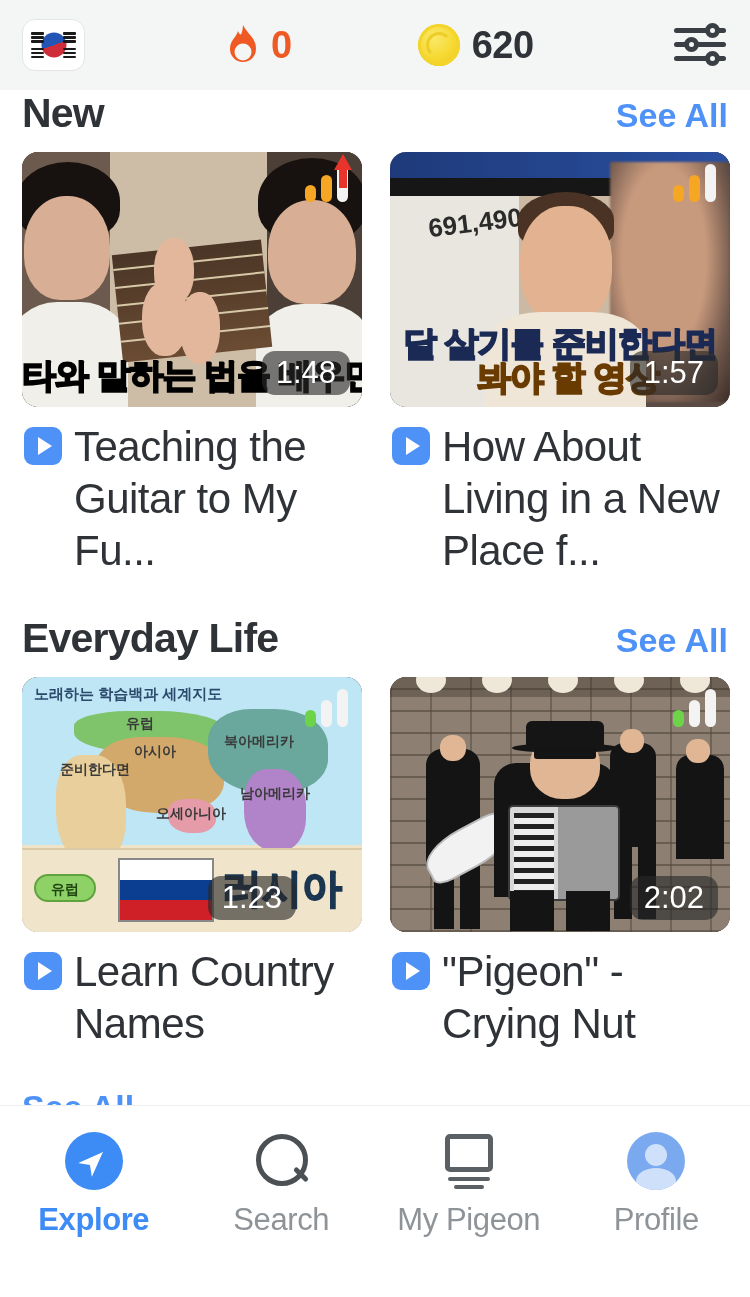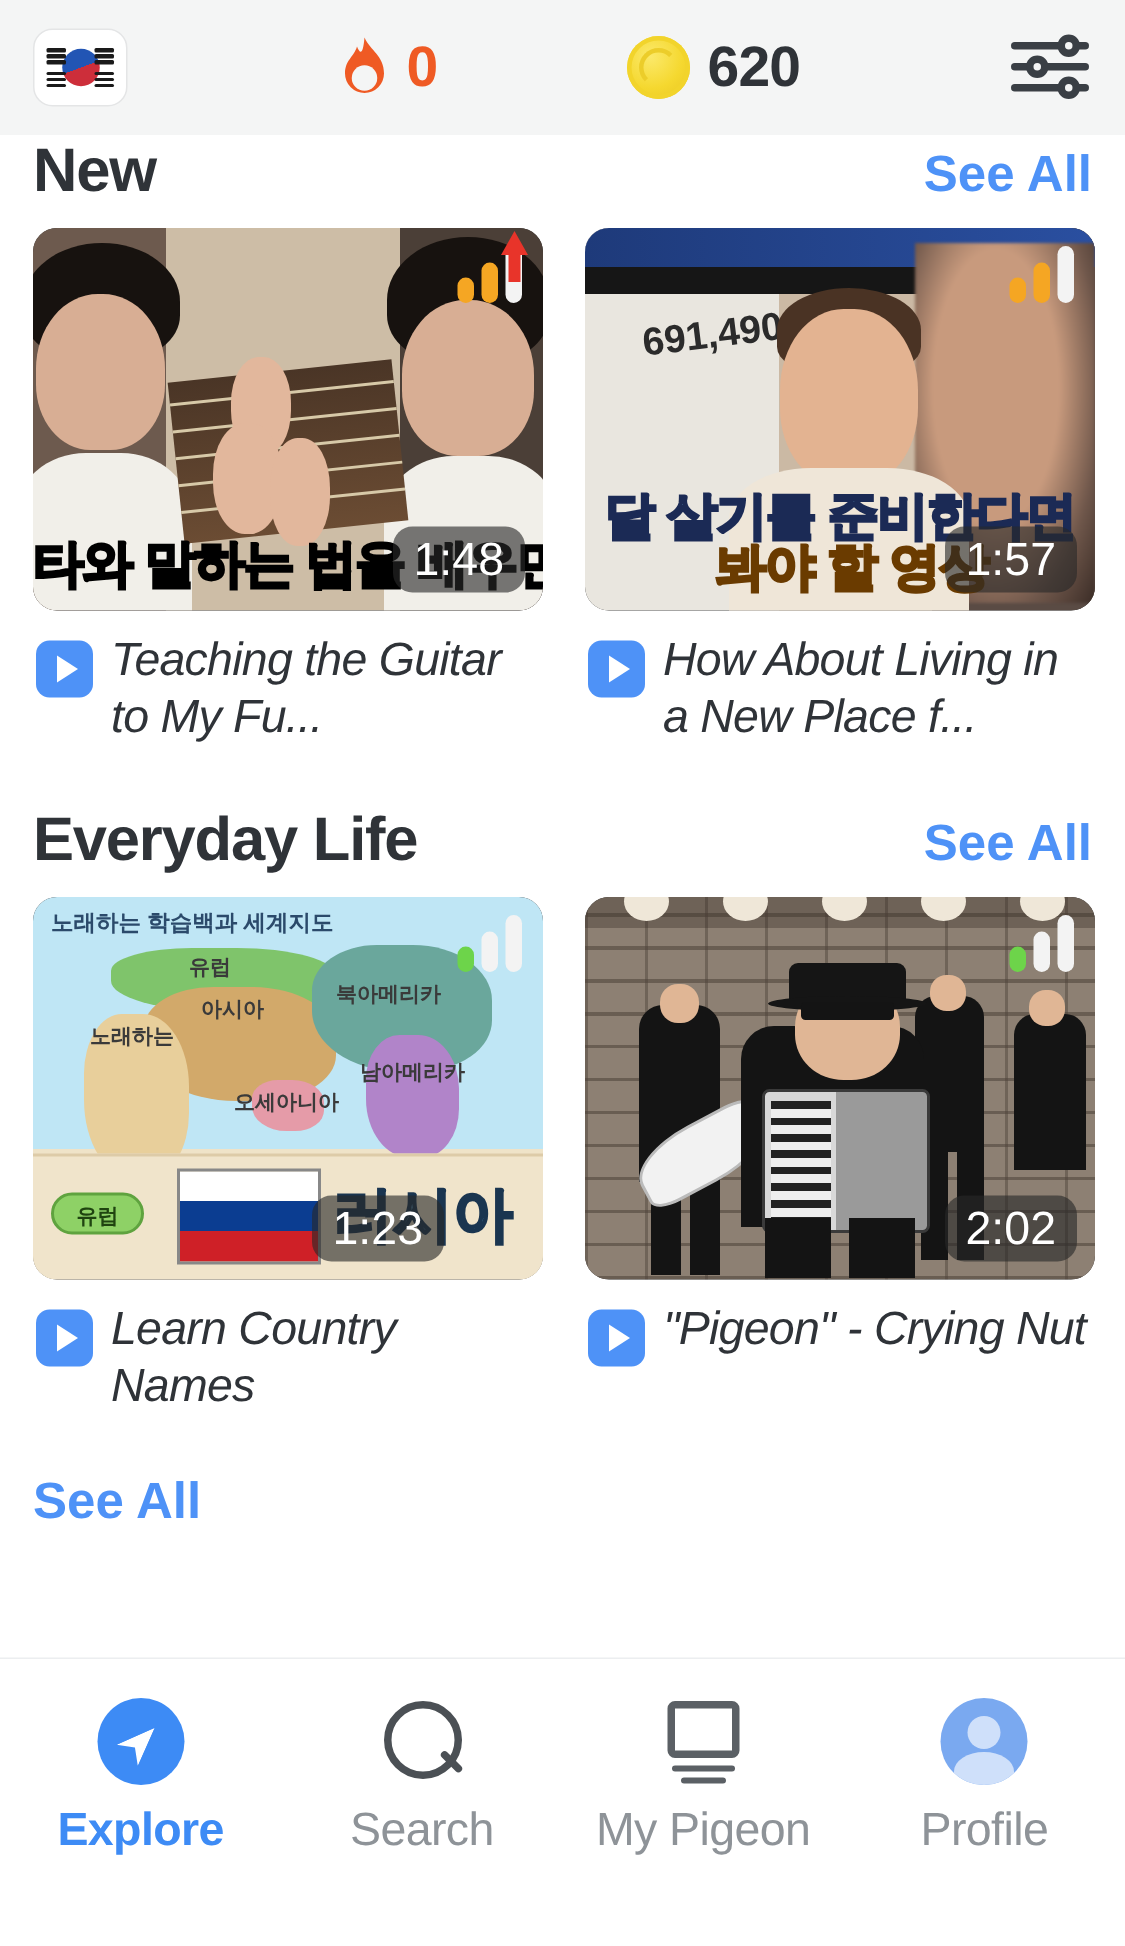--- a/index.html
+++ b/index.html
@@ -76,21 +76,21 @@
   }
   .card-title {
     display:flex; gap:12px; padding:14px 0 0 2px; align-items:flex-start;
   }
   .play-ic {
     flex:0 0 auto; width:38px; height:38px; border-radius:9px; background:#4e92f7;
     position:relative; margin-top:6px;
   }
   .play-ic::after{ content:""; position:absolute; left:14px; top:10px; width:0;height:0;
     border-top:9px solid transparent; border-bottom:9px solid transparent; border-left:14px solid #fff; }
-  .ct-text { font-size:31px; line-height:1.24; color:#2f3338; letter-spacing:-0.5px;font-style:italic; }
+  .ct-text { font-size:42px; line-height:1.24; color:#2f3338; letter-spacing:-0.5px; }
 
   
   .th-fill { position:absolute; inset:0; }
   .kr-sub {
     position:absolute; left:0; right:0; bottom:8px; text-align:center;
     font-size:34px; font-weight:bold; letter-spacing:-1px; white-space:nowrap;
   }
   .sub-white { color:#fff; -webkit-text-stroke:2px #000; }
   .sub-cyan  { color:#8fe0ff; -webkit-text-stroke:2px #1b2a55; }
   .sub-yellow{ color:#ffd93b; -webkit-text-stroke:2px #6a3b00; }
@@ -319,21 +319,21 @@
         <div class="th-fill map-bg">
           <div class="map-hdr">노래하는 학습백과 세계지도</div>
           <div class="cont" style="left:52px;  top:34px;  width:150px; height:42px; background:#7fc46b;"></div>
           <div class="cont" style="left:74px;  top:60px;  width:128px; height:76px; background:#d2a96a;"></div>
           <div class="cont" style="left:34px;  top:78px;  width:70px;  height:110px; background:#e8cf9b;"></div>
           <div class="cont" style="left:186px; top:32px;  width:120px; height:84px; background:#6aa79c;"></div>
           <div class="cont" style="left:222px; top:92px;  width:62px;  height:82px; background:#b184c9;"></div>
           <div class="cont" style="left:146px; top:122px; width:48px;  height:34px; background:#e59ba8;"></div>
           <div class="map-lbl" style="left:104px; top:38px;">유럽</div>
           <div class="map-lbl" style="left:112px; top:66px;">아시아</div>
-          <div class="map-lbl" style="left:38px;  top:84px;">노래하는</div>
+          <div class="map-lbl" style="left:38px;  top:84px;">준비한다면</div>
           <div class="map-lbl" style="left:202px; top:56px;">북아메리카</div>
           <div class="map-lbl" style="left:218px; top:108px;">남아메리카</div>
           <div class="map-lbl" style="left:134px; top:128px;">오세아니아</div>
           <div class="scroll-strip"></div>
           <div class="eu-pill">유럽</div>
           <div class="ru-flag"></div>
           <div class="ru-word">러시아</div>
         </div>
         <div class="bars">
           <div class="bar b1" style="background:#6dd44a;"></div>

